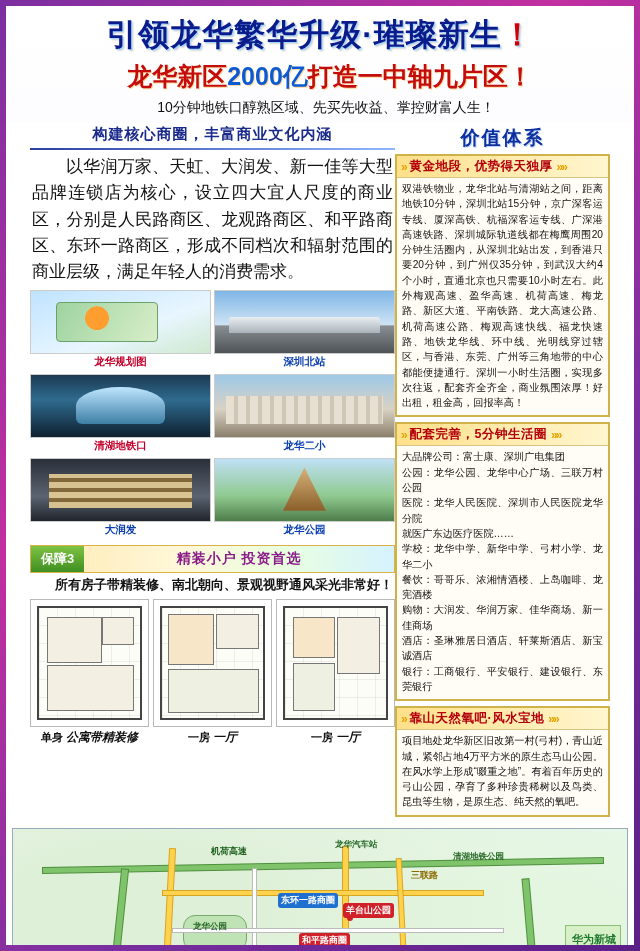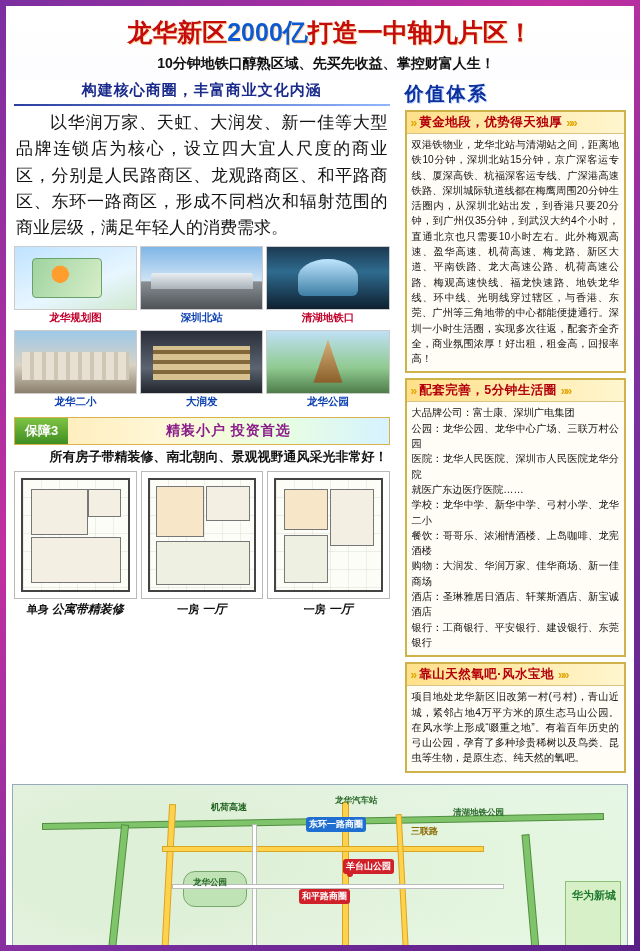--- a/index.html
+++ b/index.html
@@ -26,39 +26,39 @@
   }
   .h1 .excl{color:#d50000;}
   .h2{
     font-size:25px;font-weight:bold;margin:4px 0 0 0;
     color:#c40c0c;
     text-shadow:1px 1px 0 #ffd9a0;
     padding-left:20px;
   }
   .h2 .num{color:#0b5ad4;}
   .h3{
-    font-size:14px;font-weight:bold;color:#111;margin:6px 0 4px 12px;
-  }
-  
-  .cols{display:flex;padding:0 8px;gap:15px;}
+    font-size:14px;font-weight:normal;color:#111;margin:6px 0 4px 12px;
+  }
+  
+  .cols{display:flex;padding:0 24px;gap:0;}
   .left{width:380px;}
   .right{width:224px;}
   .sect-title{
     text-align:center;font-size:15px;font-weight:bold;color:#1a2b8c;
     padding:2px 0 4px 0;letter-spacing:1px;
   }
   .underline{
     height:2px;background:linear-gradient(90deg,#2b3fa0,#8fb6ff);margin:0 0 4px 0;
   }
   .para{
     font-size:17px;line-height:1.55;color:#111;text-align:justify;
     text-indent:2em;margin:2px 2px 4px 2px;
   }
   
-  .photos{display:grid;grid-template-columns:repeat(3,1fr);gap:3px;margin-top:2px;}
+  .photos{display:grid;grid-template-columns:repeat(2,1fr);gap:3px;margin-top:2px;}
   .ph{position:relative;height:62px;overflow:hidden;border:1px solid #ccc;}
   .cap{
     text-align:center;font-size:10.5px;font-weight:bold;color:#c2002a;
     padding:1px 0 2px 0;
   }
   .cap.blue{color:#0b3fb0;}
   
   .p-map{background:linear-gradient(160deg,#bfe3ff,#e8f6ff 60%,#cfe9d0);}
   .p-map:after{content:"";position:absolute;left:14%;top:18%;width:56%;height:62%;
     background:radial-gradient(circle at 40% 40%,#ff9d2e 0 18%,rgba(255,157,46,0) 19%),
@@ -107,21 +107,21 @@
       #fdfdf8;
     border:2px solid #444;
   }
   .plan .rm{position:absolute;border:1px solid #777;background:#f3efe2;}
   .plan-cap{
     text-align:center;font-size:11px;font-weight:bold;color:#111;padding-top:2px;
   }
   .plan-cap .sm{font-size:12px;font-style:italic;}
   
   .value-hd{
-    text-align:left;font-size:19px;font-weight:bold;color:#0e2f9e;
+    text-align:center;font-size:19px;font-weight:bold;color:#0e2f9e;
     letter-spacing:2px;padding:2px 0 3px 0;
     text-shadow:1px 1px 0 #bcd6ff;
   }
   .rbox{border:2px solid #d0b24a;margin-bottom:5px;background:#fffdf5;}
   .rhd{
     display:flex;align-items:center;gap:4px;
     background:linear-gradient(90deg,#ffe08a,#fff6cf);
     border-bottom:1px solid #d9c483;padding:2px 4px;
   }
   .rhd .t{font-size:12.5px;font-weight:bold;color:#b3000c;letter-spacing:.5px;}
@@ -159,20 +159,23 @@
     color:#1f7a2f;text-align:center;line-height:1.2;
   }
   .dots{position:absolute;width:6px;height:6px;border-radius:50%;background:#d0202a;}
 </style>
 </head>
 <body>
 
 <div class="poster">
 
   <div class="header">
+    <div class="h1">
+      <span>引领龙华繁华升级·璀璨新生</span><span class="excl">！</span>
+    </div>
     <div class="h2">
       <span>龙华新区</span><span class="num">2000亿</span><span>打造一中轴九片区</span><span>！</span>
     </div>
     <div class="h3">10分钟地铁口醇熟区域、先买先收益、掌控财富人生！</div>
   </div>
 
   <div class="cols">
 
     <div class="left">
       <div class="sect-title">构建核心商圈，丰富商业文化内涵</div>
@@ -310,21 +313,21 @@
     <div class="road" style="left:330px;top:18px;width:5px;height:268px;"></div>
 
     <div class="road" style="left:150px;top:62px;width:320px;height:4px;"></div>
     <div class="road" style="left:390px;top:30px;width:4px;height:240px;transform:rotate(-3deg);"></div>
 
     <div class="road white" style="left:240px;top:40px;width:3px;height:230px;"></div>
     <div class="road white" style="left:160px;top:100px;width:330px;height:3px;"></div>
 
     <div class="dots" style="left:334px;top:86px;"></div>
 
-    <div class="pinlbl" style="left:265px;top:32px;margin-left:28px;">东环一路商圈</div>
+    <div class="pinlbl" style="left:265px;top:64px;">东环一路商圈</div>
     <div class="pinlbl red" style="left:286px;top:104px;">和平路商圈</div>
 
     <div class="pinlbl red" style="left:330px;top:74px;">羊台山公园</div>
 
     <div class="rlabel" style="left:198px;top:16px;">机荷高速</div>
     <div class="rlabel y" style="left:398px;top:40px;">三联路</div>
 
     <div class="greentag" style="left:180px;top:92px;">龙华公园</div>
 
     <div class="greentag" style="left:322px;top:10px;">龙华汽车站</div>

